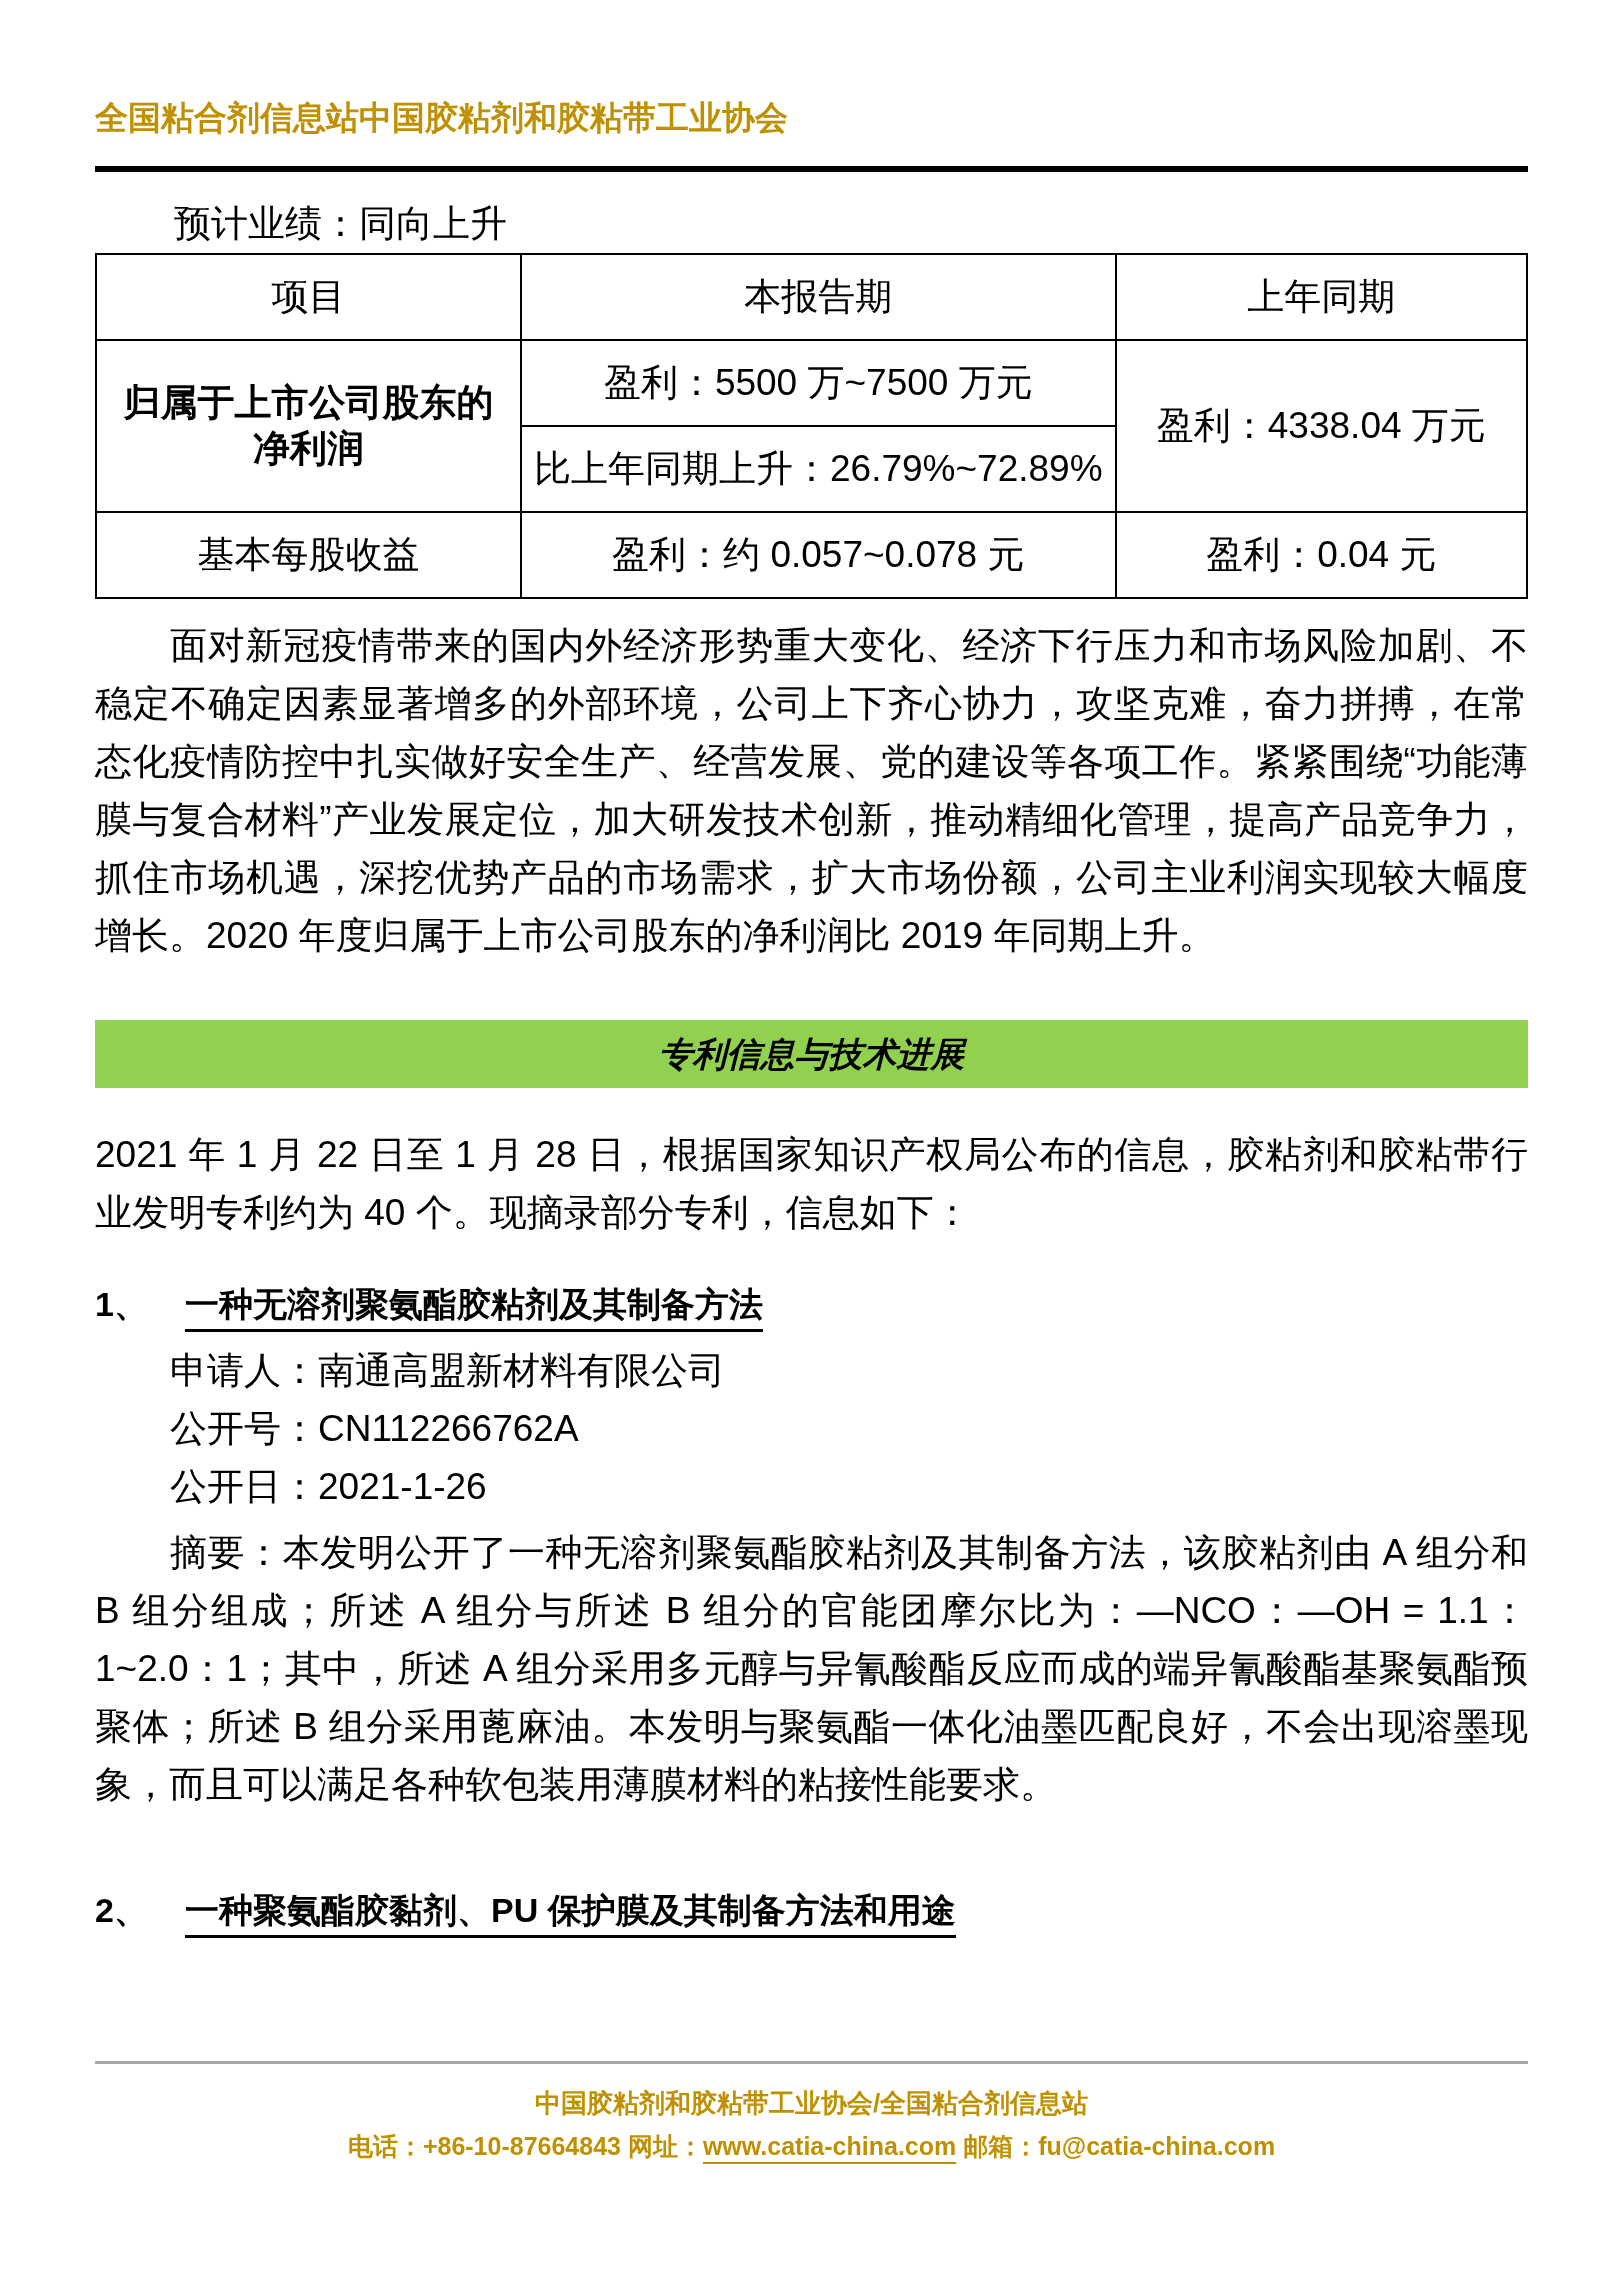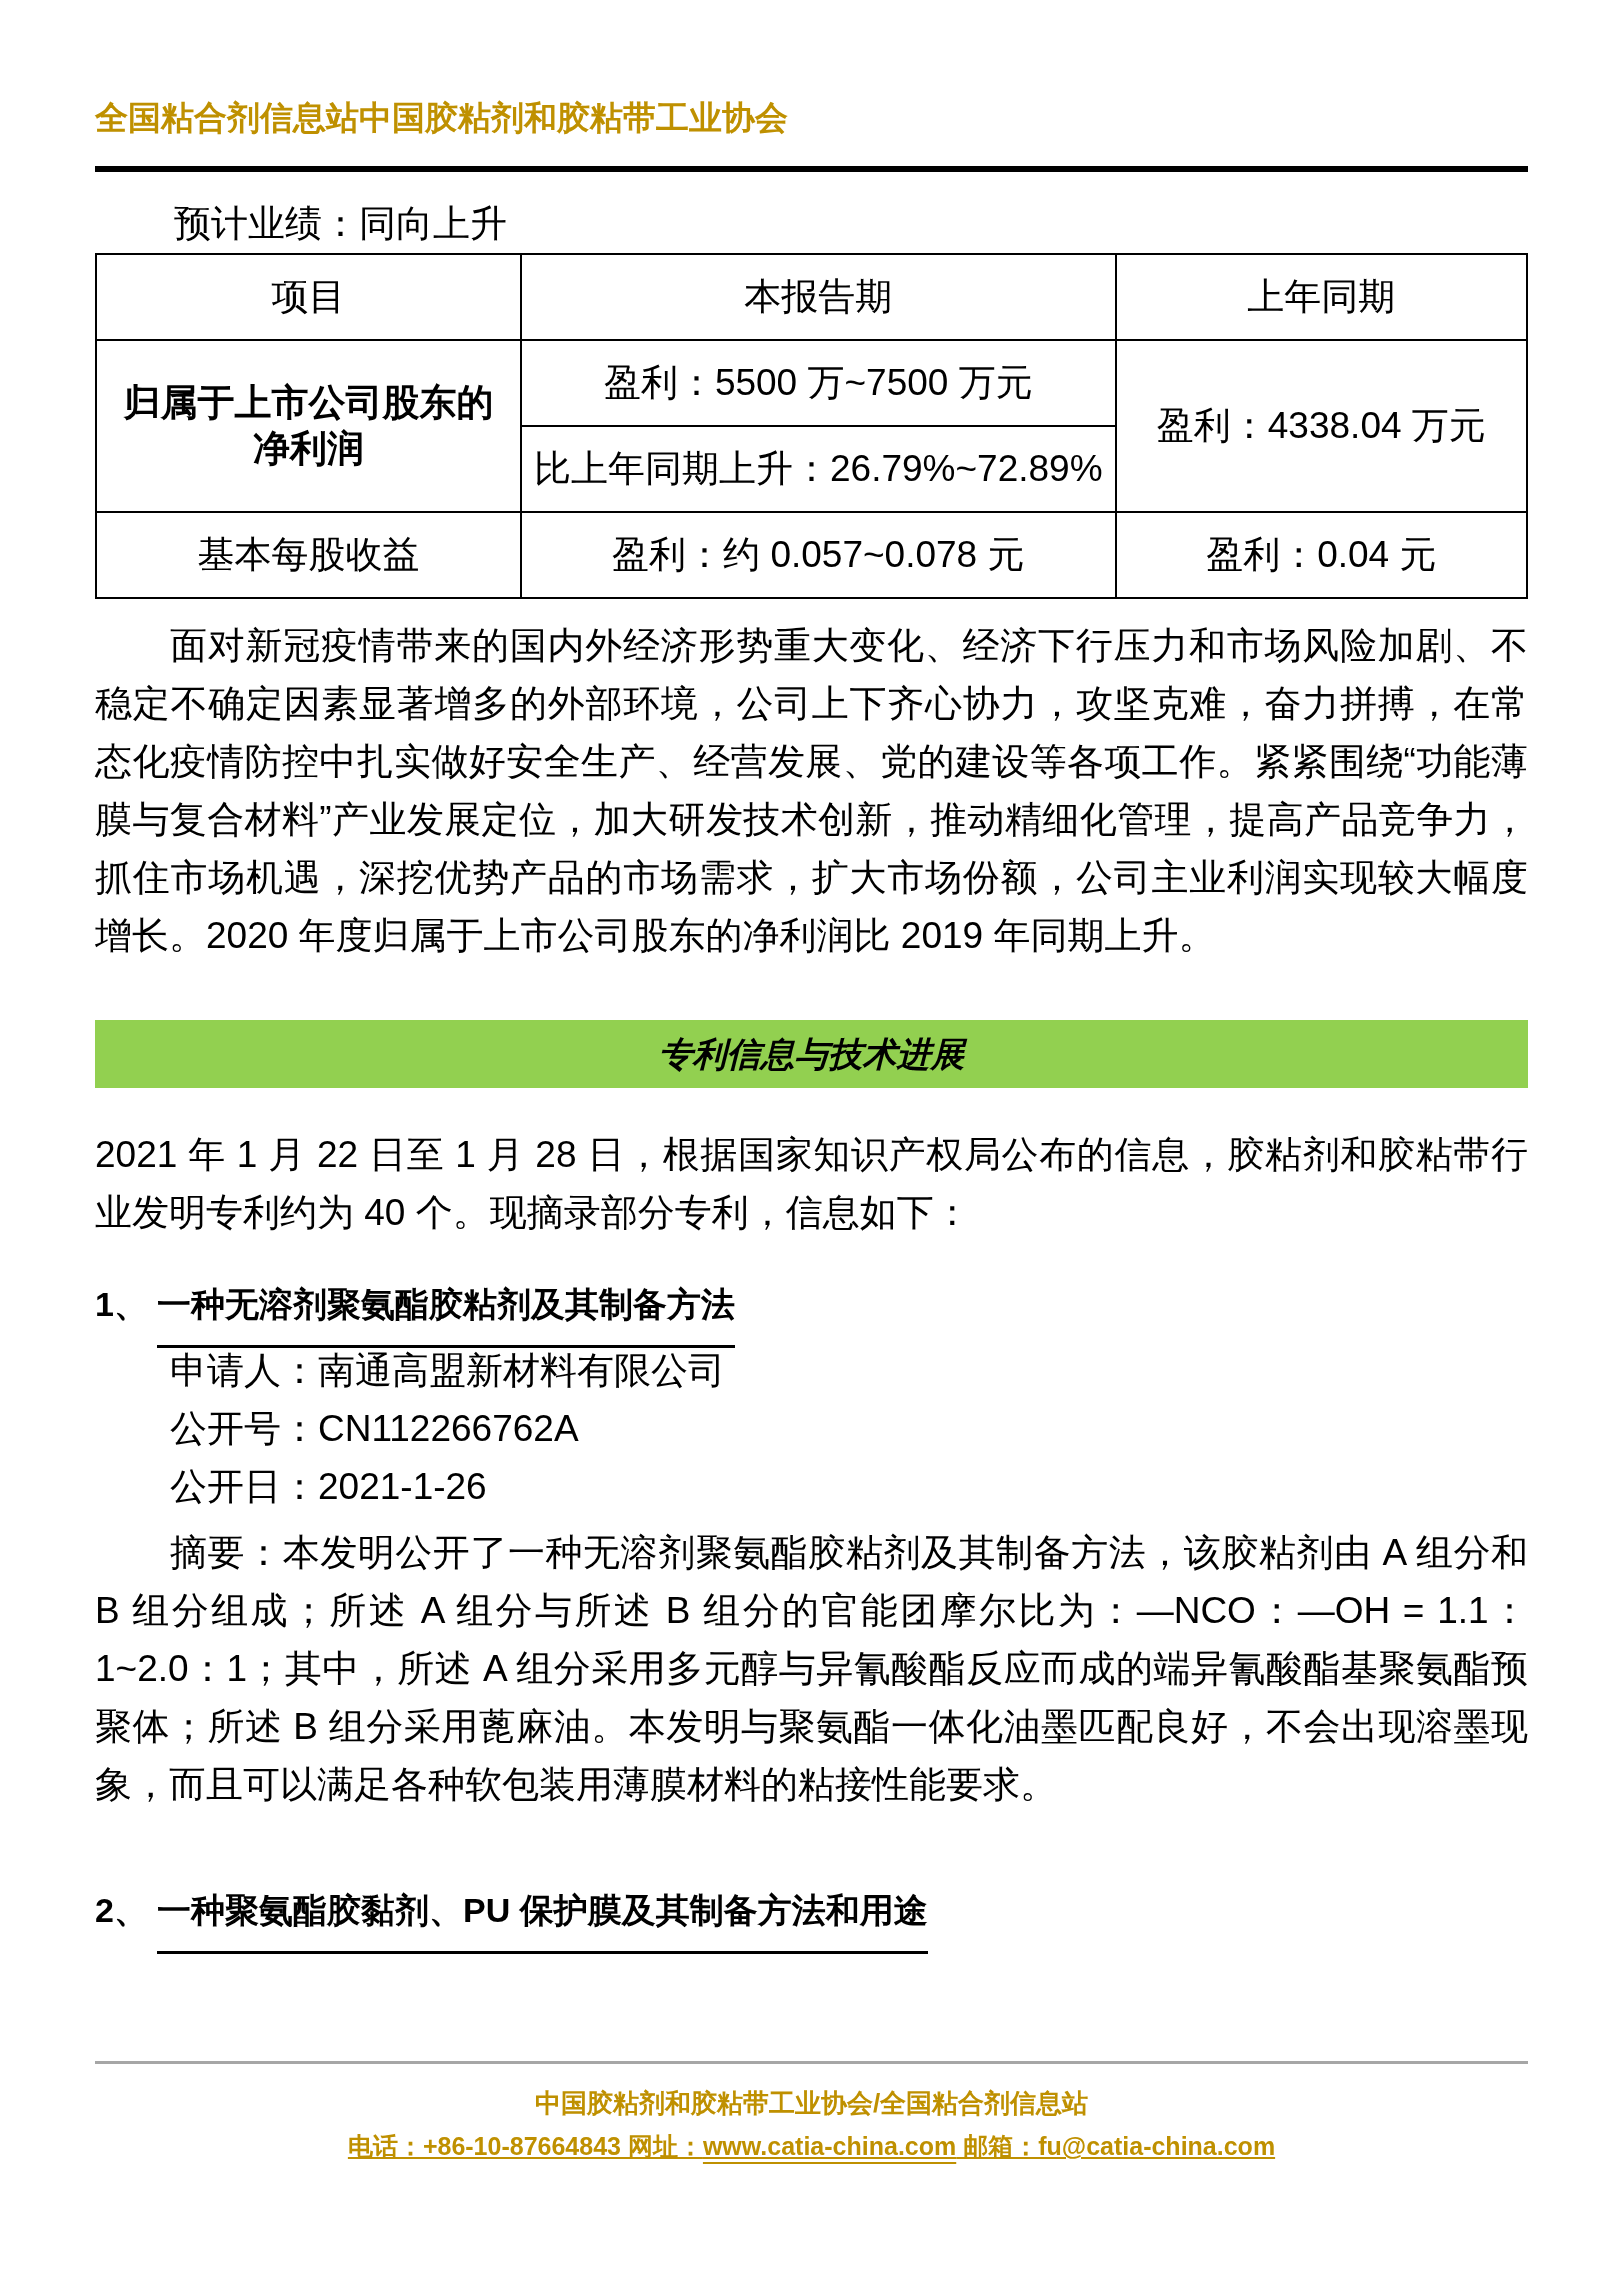--- a/index.html
+++ b/index.html
@@ -42,40 +42,40 @@
     margin-top:55px;height:68px;line-height:68px;
     background:#92D050;color:#000;
     text-align:center;font-size:34px;font-weight:bold;font-style:italic;
   }
   .p-intro{margin-top:38px;}
   .patent-head{
     margin-top:42px;font-size:34px;font-weight:bold;line-height:41px;
   }
   .patent-head .num{margin-right:9.2px;}
   .patent-head .title-underline{
-    border-bottom:3.3px solid #000;padding-bottom:22px;
+    border-bottom:3.3px solid #000;padding-bottom:6px;margin-left:28px;
   }
   .patent-head.second{margin-top:76px;}
   .detail-line{
     font-size:37px;line-height:58px;margin-left:75px;
   }
   .details{margin-top:17px;}
   .abstract{margin-top:7.9px;}
   .applicant-2{margin-top:33px;}
   .footer{
     position:absolute;left:95px;right:95px;top:2061px;
   }
   .footer-divider{height:3.3px;background:#A6A6A6;}
   .footer-org{
     margin-top:22px;text-align:center;
     font-size:26px;line-height:34px;font-weight:bold;color:#BF9000;
   }
   .footer-contact{
     margin-top:9.2px;text-align:center;
-    font-size:25px;line-height:34px;font-weight:bold;color:#BF9000;text-decoration:underline;
+    font-size:25px;line-height:34px;font-weight:bold;color:#BF9000;
   }
   .footer-contact .weblink{
     text-decoration:underline;text-underline-offset:6.5px;
     color:#BF9000;cursor:pointer;
   }
 </style>
 </head>
 <body>
 
 <div class="page">

